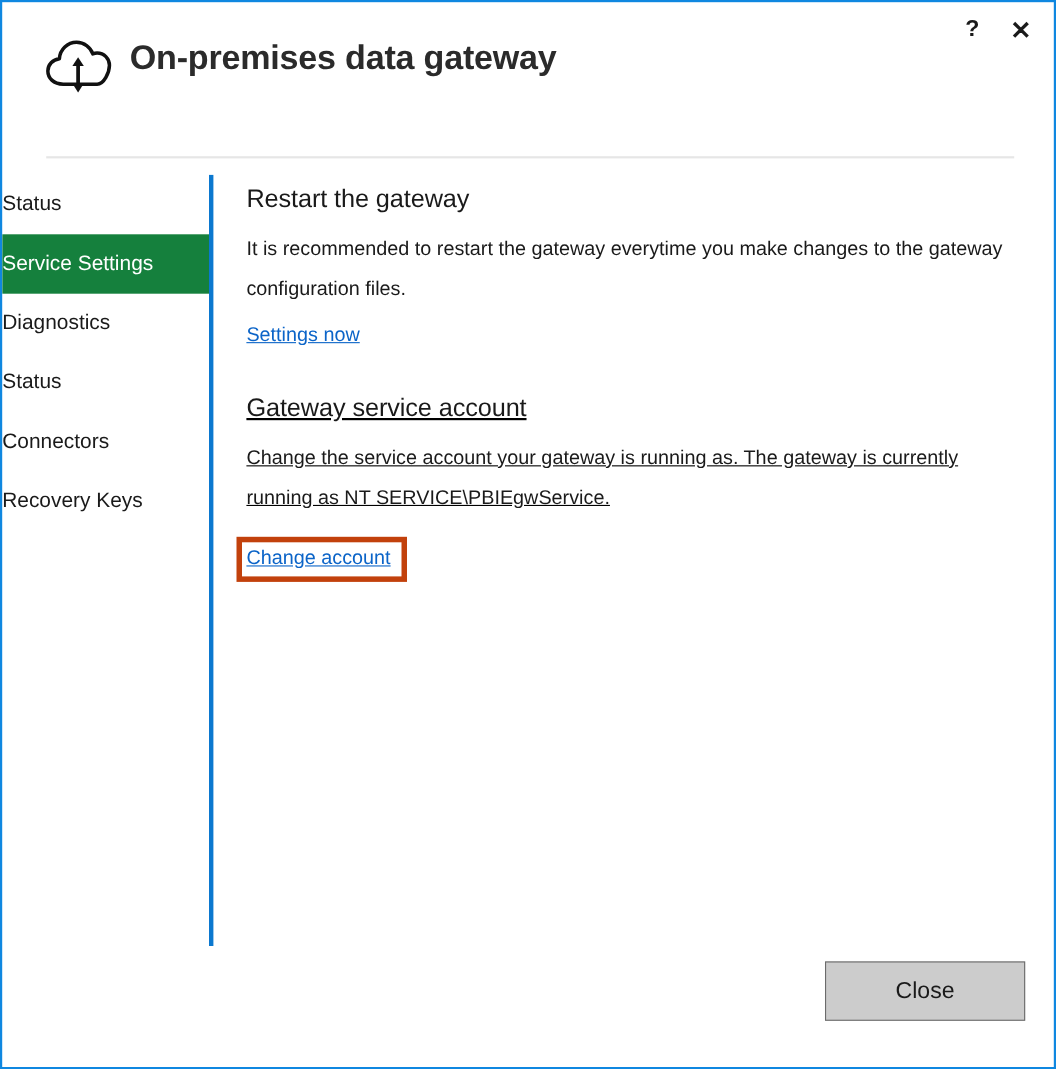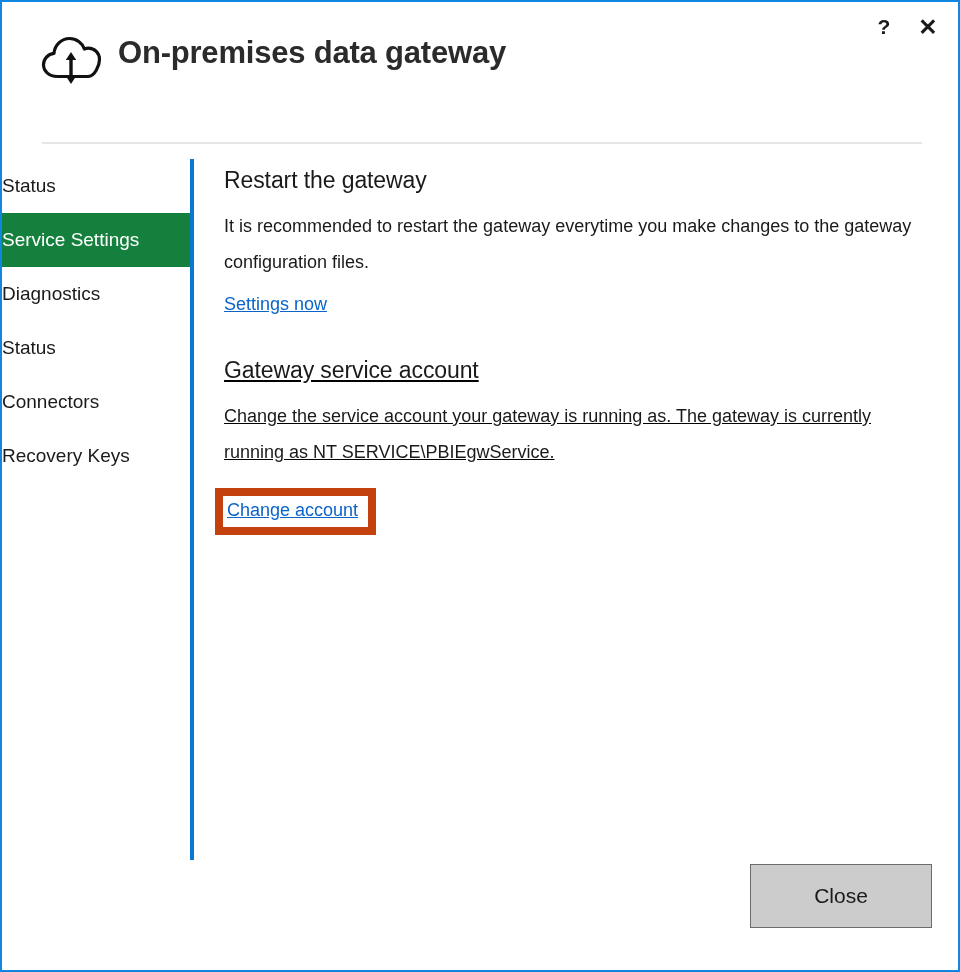--- a/index.html
+++ b/index.html
@@ -143,35 +143,35 @@
     font-size: 18px;
     color: #0b64c8;
     text-decoration: underline;
     cursor: pointer;
   }
 
   #section-gateway-account { margin-top: 42px; text-decoration: underline; }
 
   #change-account-highlight {
     display: inline-block;
-    border: 8px solid #c2410c;
+    border: 5px solid #c2410c;
     padding: 4px 10px 6px 4px;
     margin-top: 4px;
     margin-left: -9px;
   }
 
   
   #footer {
     position: absolute;
     right: 26px;
     bottom: 42px;
   }
   #close-button {
     width: 182px;
-    height: 64px;
+    height: 54px;
     background: #cccccc;
     border: 1px solid #6b6b6b;
     font-size: 21px;
     color: #1a1a1a;
     font-family: "Liberation Sans", sans-serif;
     cursor: pointer;
   }
 </style>
 </head>
 <body>

